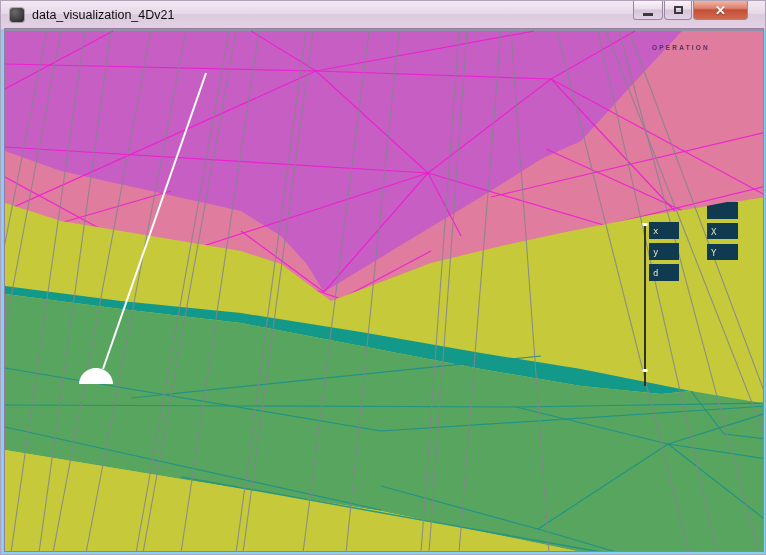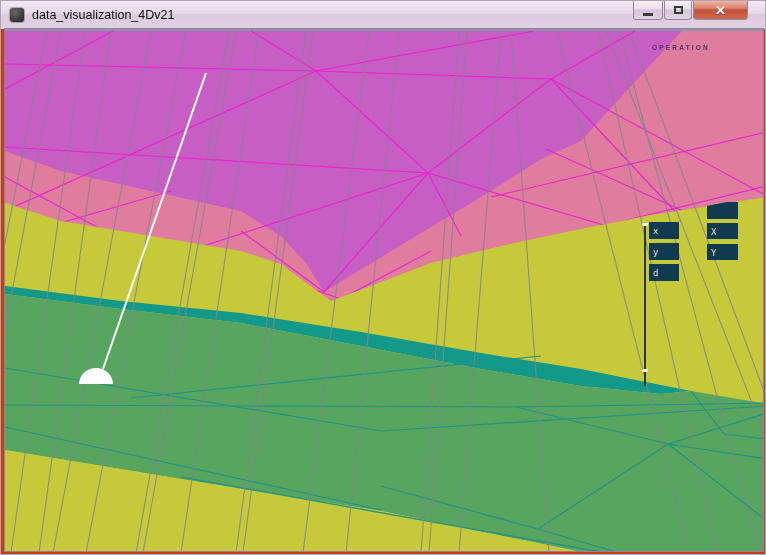--- a/index.html
+++ b/index.html
@@ -1,18 +1,18 @@
 <!DOCTYPE html>
 <html><head>
 <meta charset="utf-8">
 <style>
   html,body{margin:0;padding:0;background:#777;}
   .window{
     position:relative;width:766px;height:555px;
-    background:#c2410c;border:1px solid #b2a2b8;box-sizing:border-box;
+    background:#7dd3fc;border:1px solid #b2a2b8;box-sizing:border-box;
     font-family:"Liberation Sans", sans-serif;overflow:hidden;
   }
   .titlebar{
     position:absolute;left:0;top:0;width:100%;height:28px;
     background:linear-gradient(180deg,#f2e9f3 0%,#e7d8e9 45%,#dccadd 46%,#e2d1e4 100%);
   }
   .app-icon{
     position:absolute;left:9px;top:7px;width:14px;height:14px;border-radius:3px;
     background:radial-gradient(circle at 35% 30%,#6a6a6a,#222);
     box-shadow:0 0 0 1px rgba(0,0,0,.25);

